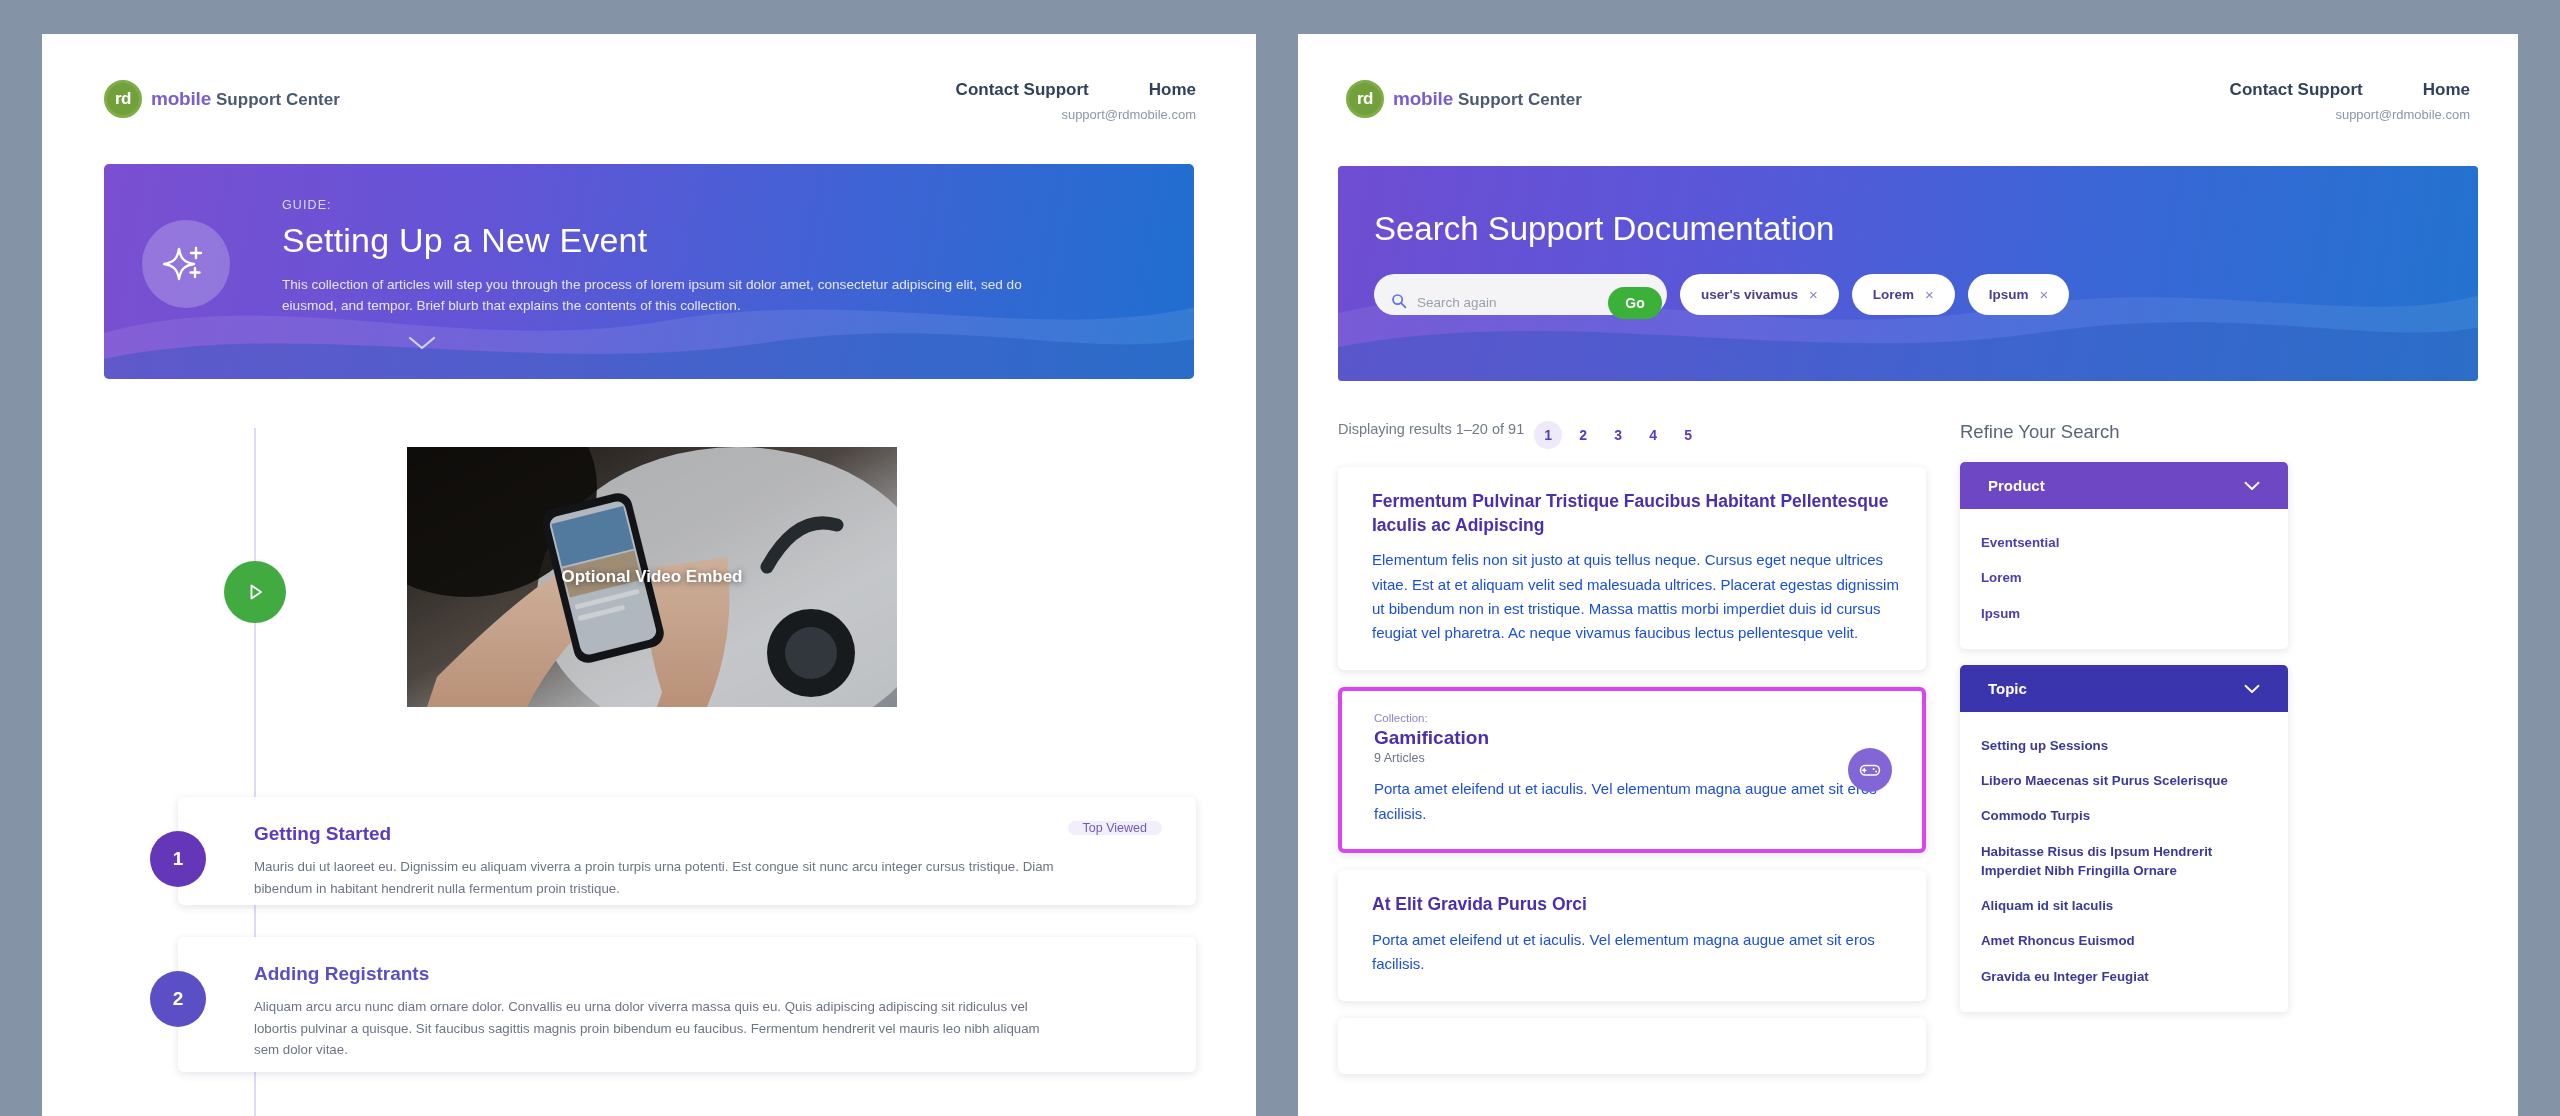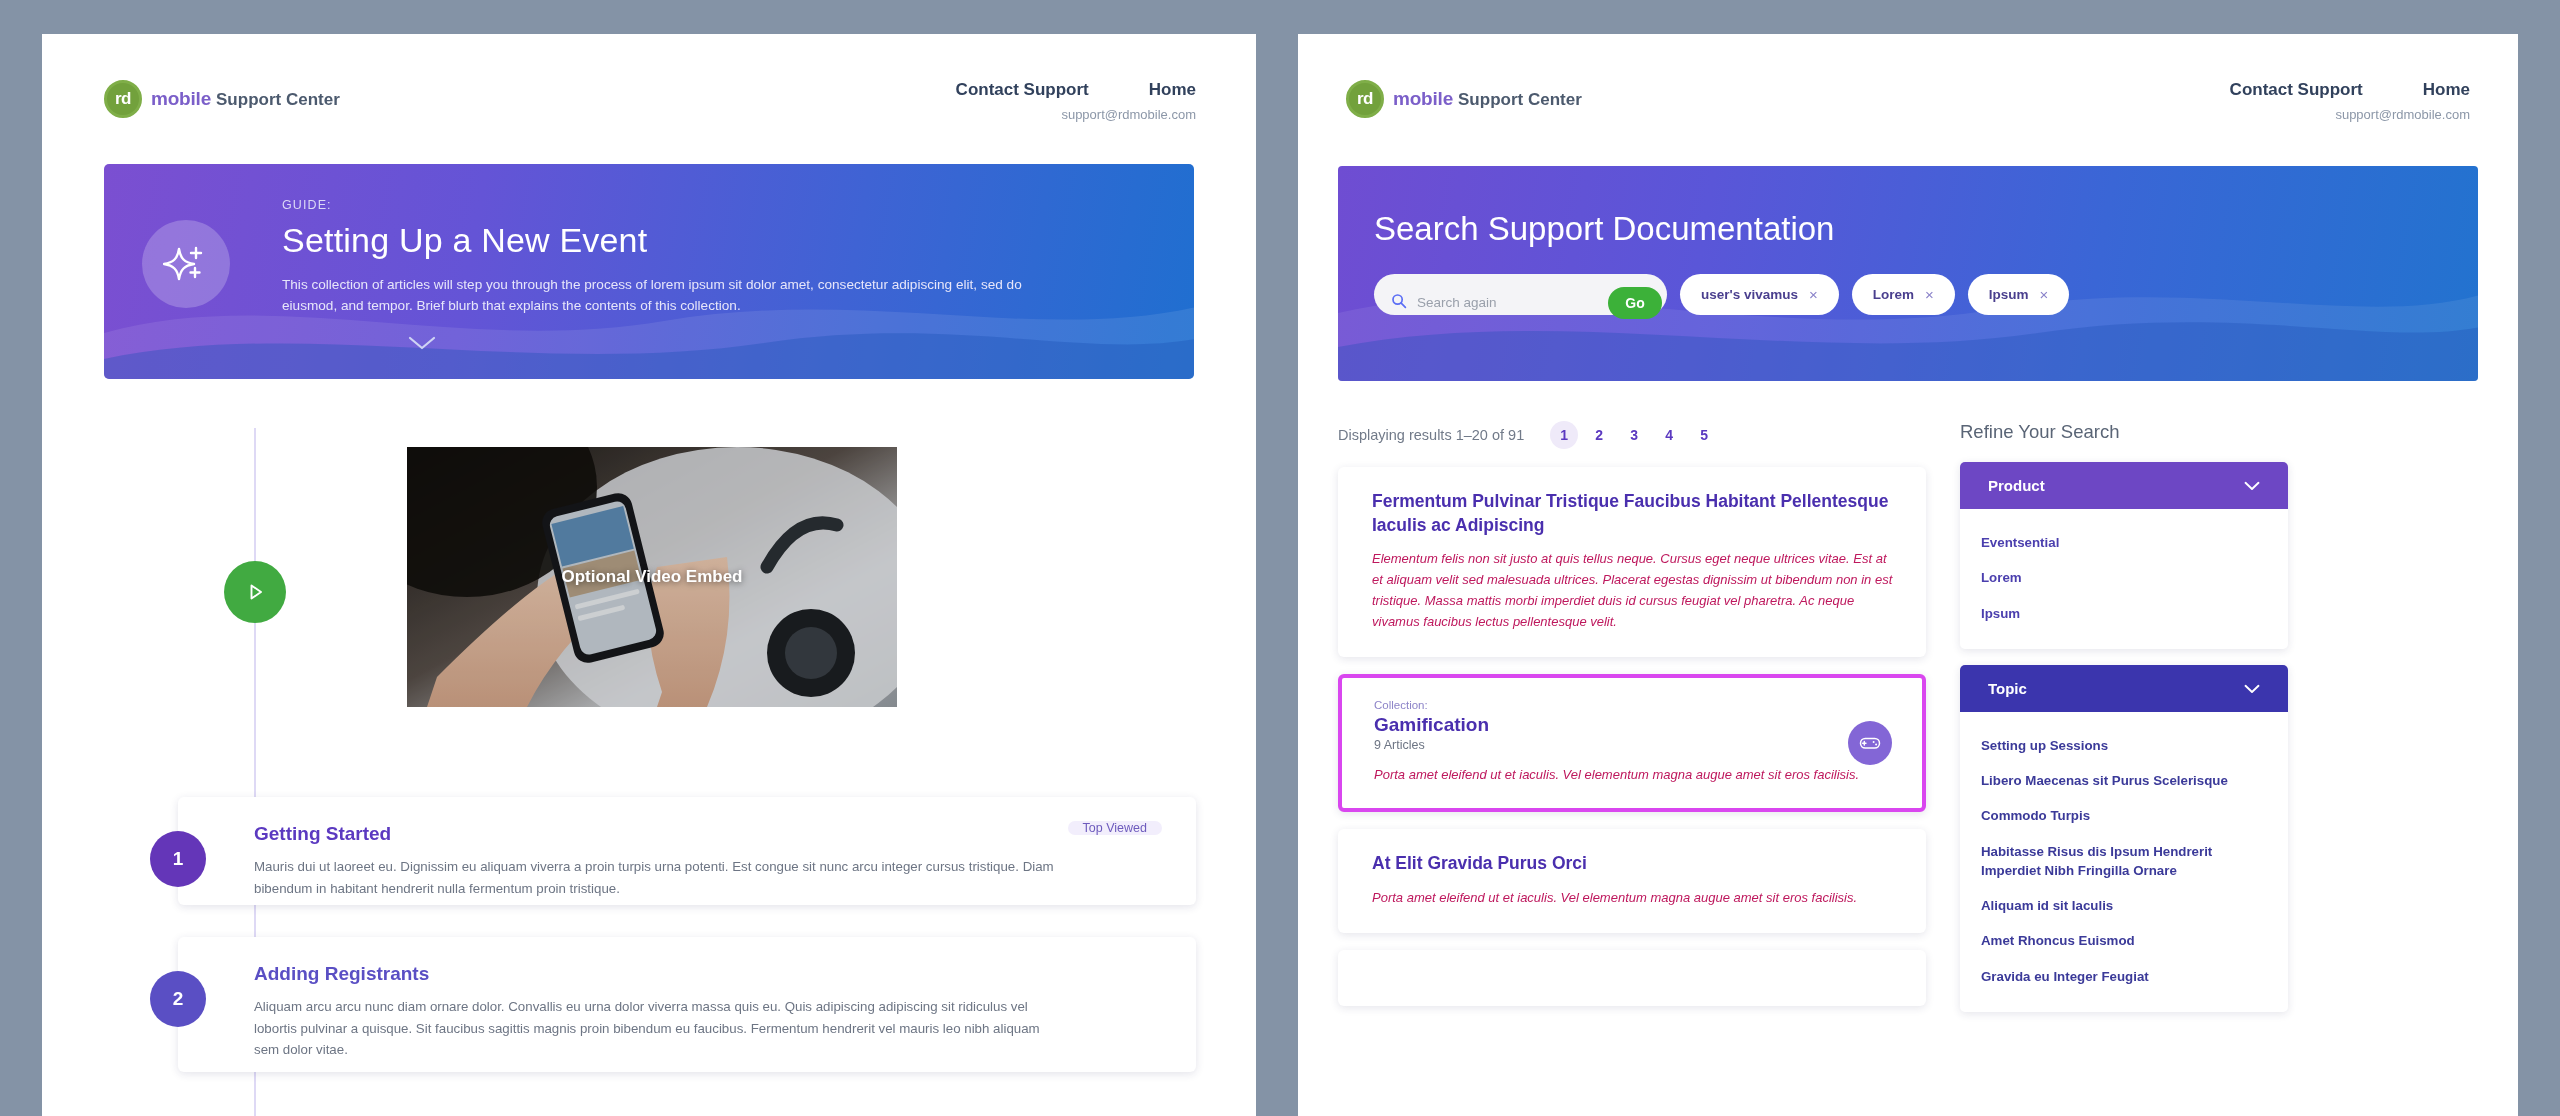--- a/index.html
+++ b/index.html
@@ -131,42 +131,42 @@
   }
   .chip {
     background: #fff; border-radius: 21px; height: 41px;
     display: flex; align-items: center; gap: 11px; padding: 0 21px;
     font-size: 13.5px; color: #4a3f8e; font-weight: bold; cursor: pointer;
   }
   .chip-x { color: #8a82c9; font-size: 15px; font-weight: normal; }
 
   
   .results-head {
-    display: flex; align-items: center; gap: 26px;
+    display: flex; align-items: flex-start; gap: 10px;
     margin: 40px 0 0 40px;
   }
   .results-count { font-size: 14.5px; color: #717a89; }
   .pager { display: flex; align-items: center; gap: 7px; }
   .pg {
     width: 28px; height: 28px; border-radius: 50%;
     display: flex; align-items: center; justify-content: center;
     font-size: 14px; color: #5b39c0; font-weight: bold; cursor: pointer; background: transparent;
     border: none; font-family: "Liberation Sans", sans-serif;
   }
   .pg.active { background: #efeaf9; }
 
   .results-area { display: flex; gap: 34px; padding: 0 40px 0 40px; margin-top: 18px; }
   .results-col { width: 588px; flex: 0 0 auto; }
   .res-card {
     background: #fff; border-radius: 6px; box-shadow: 0 2px 9px rgba(40,40,90,.12);
     padding: 23px 26px 25px 34px; margin-bottom: 17px; position: relative;
   }
   .res-card.highlight { border: 4px solid #d946ef; padding: 21px 24px 23px 32px; }
   .res-title { font-size: 17.5px; font-weight: bold; color: #4a2fae; line-height: 1.35; margin-bottom: 11px; }
-  .res-desc { font-size: 13px; line-height: 1.62; color: #be185d; font-style: italic; }
+  .res-desc { font-size: 15px; line-height: 1.62; color: #1d4ed8; }
   .res-eyebrow { font-size: 11.5px; color: #8d84c8; margin-bottom: 3px; }
   .res-sub { font-size: 12.5px; color: #6d7584; margin-bottom: 12px; }
   .coll-title { font-size: 19px; font-weight: bold; color: #4a2fae; margin-bottom: 2px; }
   .coll-icon {
     position: absolute; right: 30px; top: 50%; transform: translateY(-50%);
     width: 44px; height: 44px; border-radius: 50%; background: #8366d6;
     display: flex; align-items: center; justify-content: center;
   }
   .res-card.stub { height: 56px; padding: 0; }
 

